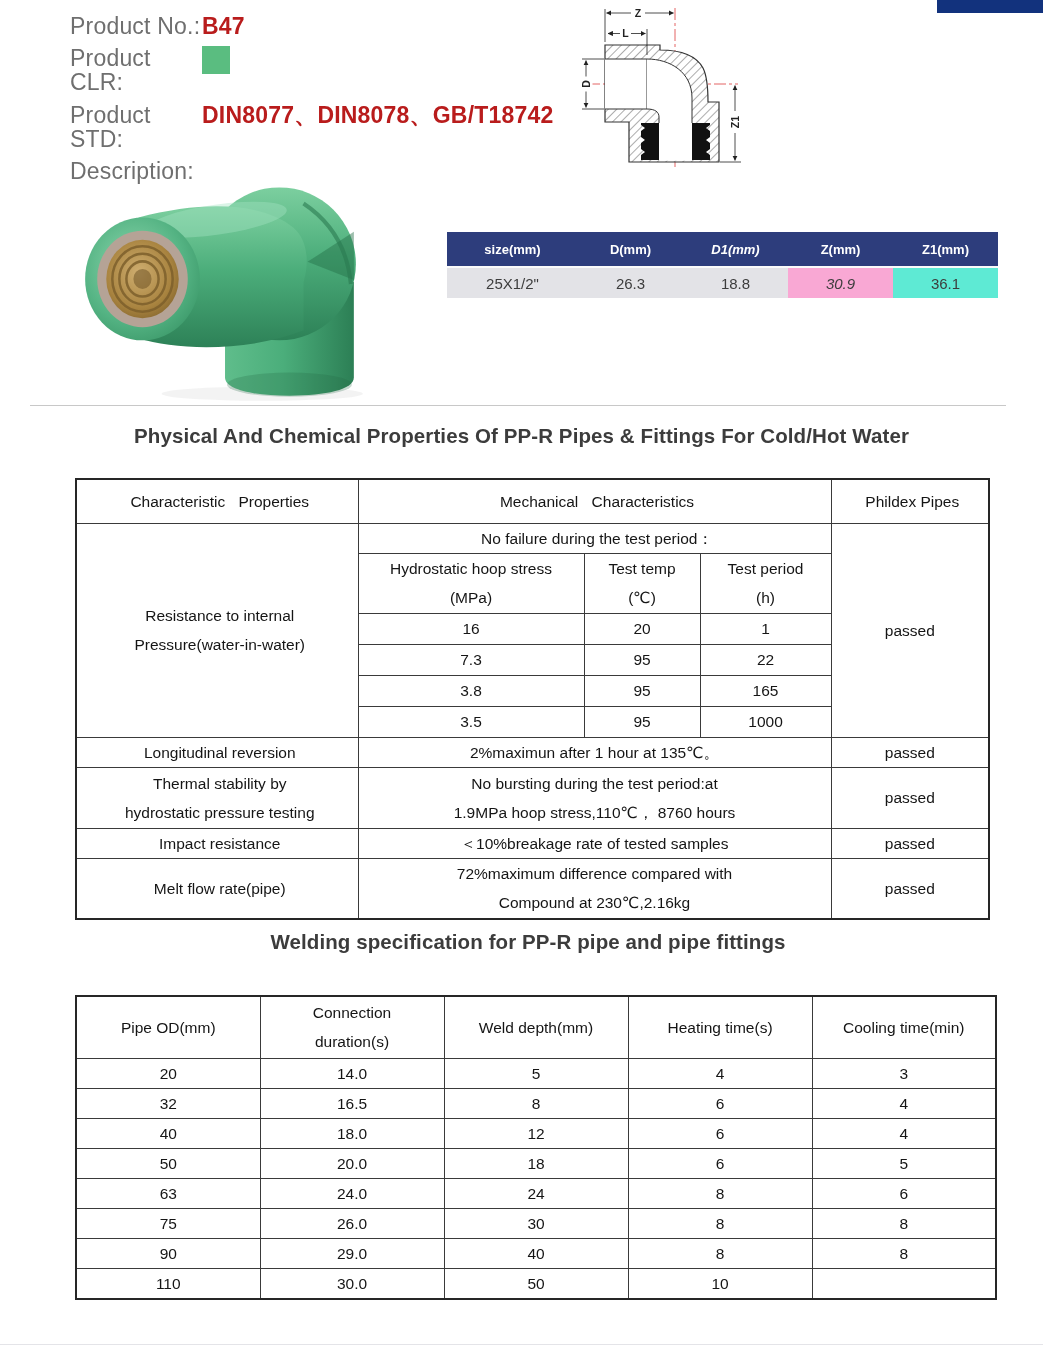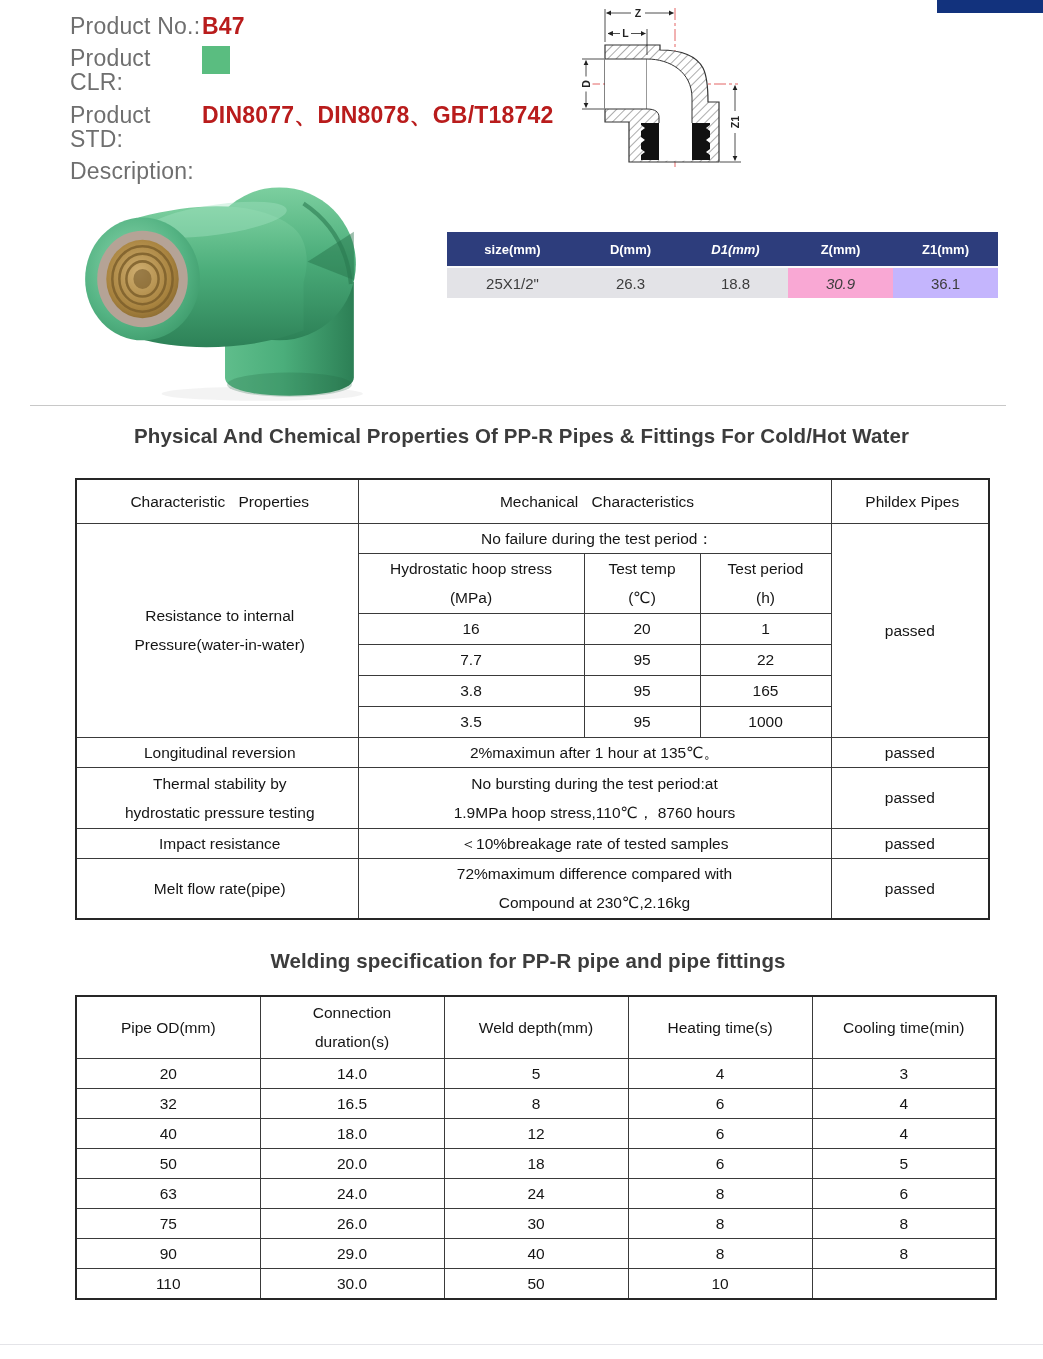--- a/index.html
+++ b/index.html
@@ -26,21 +26,21 @@
   .size-table{position:absolute;left:447px;top:232px;width:551px;border-collapse:separate;border-spacing:0;table-layout:fixed;}
   .size-table th{background:#2d3d7c;color:#fff;font-size:13px;font-weight:bold;height:36px;text-align:center;border:none;border-bottom:2px solid #fafafa;}
   .size-table td{background:#e3e3e7;color:#3d3d3d;font-size:15px;height:30px;text-align:center;border:none;}
 
   .hline{position:absolute;height:1px;}
   .hline1{left:30px;top:405px;width:976px;background:#c8c8c8;}
   .hline2{left:0;top:1344px;width:1043px;background:#e4e4e8;}
 
   .stitle{position:absolute;left:0;width:1043px;text-align:center;font-size:20.5px;font-weight:bold;color:#3c3c3c;letter-spacing:.1px;}
   .t1{top:424px;}
-  .t2{top:949px;padding-left:13px;}
+  .t2{top:930px;padding-left:13px;}
 
   table.grid{position:absolute;border-collapse:collapse;table-layout:fixed;background:#fff;border:2px solid #262626;}
   .grid td,.grid th{border:1px solid #3a3a3a;font-size:15.5px;font-weight:normal;color:#151515;text-align:center;vertical-align:middle;padding:0 6px;line-height:29px;}
   .props{left:75px;top:478px;width:913px;}
   .weld{left:75px;top:995px;width:920px;}
   .tl{text-align:center;padding-left:11px !important;}
   .ws{word-spacing:9px;}
   .h44{height:44px}.h30{height:30px}.h60{height:60px}.h31{height:31px}.h61{height:61px}.h62{height:62px}
 </style>
 </head>
@@ -175,21 +175,21 @@
           <th style="background: rgb(45, 61, 124);">Z(mm)</th>
           <th style="background: rgb(45, 61, 124);">Z1(mm)</th>
         </tr>
       </thead>
     <tbody id="size-body">
         <tr>
           <td style="background: rgb(227, 227, 231);">25X1/2"</td>
           <td style="background: rgb(227, 227, 231);">26.3</td>
           <td style="background: rgb(227, 227, 231);">18.8</td>
           <td style="background: #f9a8d4; font-style: italic;">30.9</td>
-          <td style="background: #c4b5fd;">36.1</td>
+          <td style="background: #5eead4;">36.1</td>
         </tr>
       </tbody>
   </table>
 
   <div class="hline hline1"></div>
 
   <div class="stitle t1">Physical And Chemical Properties Of PP-R Pipes &amp; Fittings For Cold/Hot Water</div>
 
   <table class="grid props">
     <colgroup>
@@ -228,21 +228,21 @@
             <div>Test period</div>
             <div>(h)</div>
           </td>
         </tr>
     <tr class="h31">
           <td>16</td>
           <td>20</td>
           <td>1</td>
         </tr>
         <tr class="h31">
-          <td>7.7</td>
+          <td>7.3</td>
           <td>95</td>
           <td>22</td>
         </tr>
         <tr class="h31">
           <td>3.8</td>
           <td>95</td>
           <td>165</td>
         </tr>
         <tr class="h31">
           <td>3.5</td>

